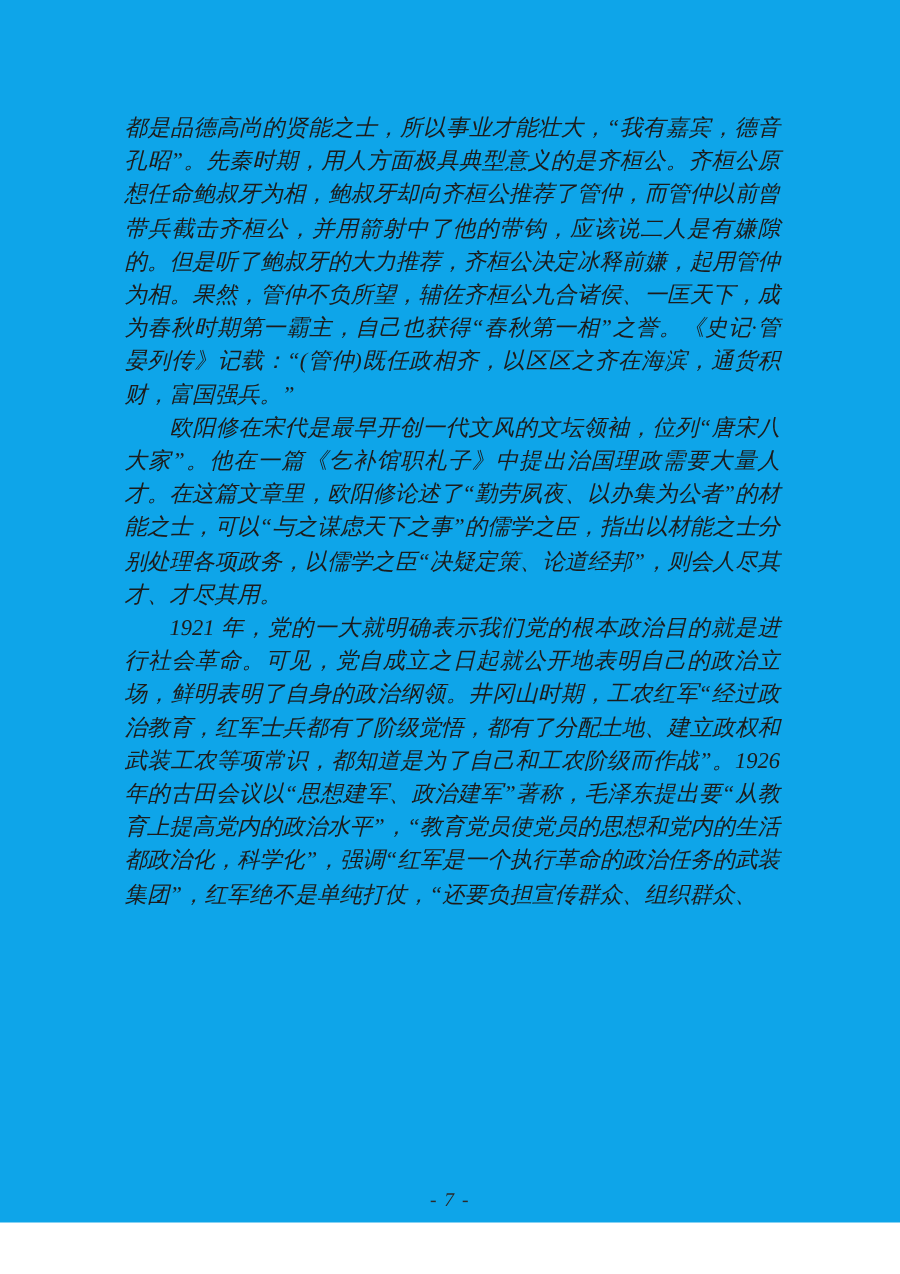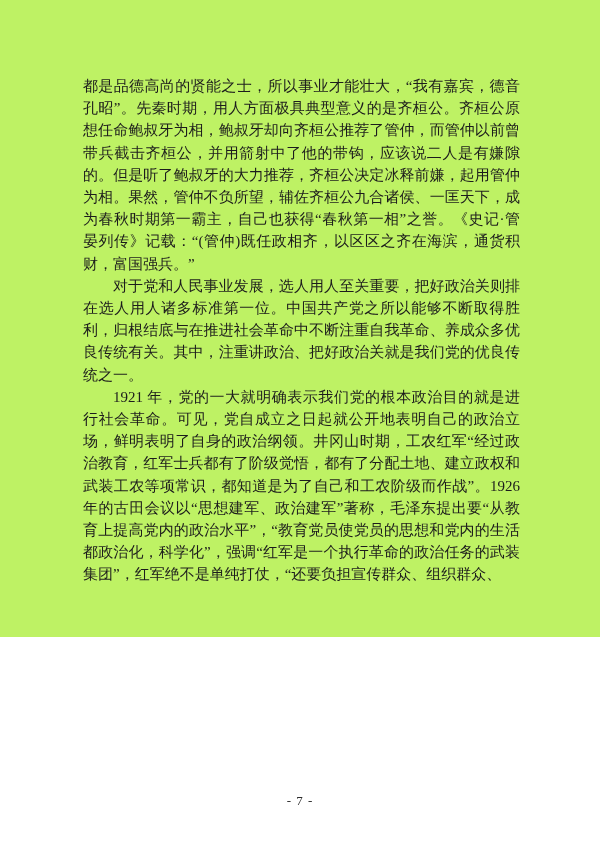--- a/index.html
+++ b/index.html
@@ -11,22 +11,23 @@
     width: 600px;
     height: 849px;
     overflow: hidden;
     font-family: "Liberation Serif", "DejaVu Serif", serif;
     color: #1c1c1c;
   }
   .page {
     position: relative;
     box-sizing: border-box;
     width: 600px;
-    height: 637px;
-    background: #bef264;
+    height: 815px;
+    background: #0ea5e9;
+    font-style: italic;
   }
   .content {
     position: absolute;
     top: 75px;
     left: 83px;
     width: 437px;
   }
   .para {
     margin: 0;
     font-size: 15px;
@@ -52,19 +53,19 @@
     color: #2a2a2a;
     letter-spacing: 1px;
   }
 </style>
 </head>
 <body>
 
 <div class="page">
   <div class="content">
     <p class="para no-indent">都是品德高尚的贤能之士，所以事业才能壮大，“我有嘉宾，德音孔昭”。先秦时期，用人方面极具典型意义的是齐桓公。齐桓公原想任命鲍叔牙为相，鲍叔牙却向齐桓公推荐了管仲，而管仲以前曾带兵截击齐桓公，并用箭射中了他的带钩，应该说二人是有嫌隙的。但是听了鲍叔牙的大力推荐，齐桓公决定冰释前嫌，起用管仲为相。果然，管仲不负所望，辅佐齐桓公九合诸侯、一匡天下，成为春秋时期第一霸主，自己也获得“春秋第一相”之誉。《史记·管晏列传》记载：“(管仲)既任政相齐，以区区之齐在海滨，通货积财，富国强兵。”</p>
-    <p class="para">对于党和人民事业发展，选人用人至关重要，把好政治关则排在选人用人诸多标准第一位。中国共产党之所以能够不断取得胜利，归根结底与在推进社会革命中不断注重自我革命、养成众多优良传统有关。其中，注重讲政治、把好政治关就是我们党的优良传统之一。</p>
+    <p class="para">欧阳修在宋代是最早开创一代文风的文坛领袖，位列“唐宋八大家”。他在一篇《乞补馆职札子》中提出治国理政需要大量人才。在这篇文章里，欧阳修论述了“勤劳夙夜、以办集为公者”的材能之士，可以“与之谋虑天下之事”的儒学之臣，指出以材能之士分别处理各项政务，以儒学之臣“决疑定策、论道经邦”，则会人尽其才、才尽其用。</p>
     <p class="para">1921 年，党的一大就明确表示我们党的根本政治目的就是进行社会革命。可见，党自成立之日起就公开地表明自己的政治立场，鲜明表明了自身的政治纲领。井冈山时期，工农红军“经过政治教育，红军士兵都有了阶级觉悟，都有了分配土地、建立政权和武装工农等项常识，都知道是为了自己和工农阶级而作战”。1926 年的古田会议以“思想建军、政治建军”著称，毛泽东提出要“从教育上提高党内的政治水平”，“教育党员使党员的思想和党内的生活都政治化，科学化”，强调“红军是一个执行革命的政治任务的武装集团”，红军绝不是单纯打仗，“还要负担宣传群众、组织群众、</p>
   </div>
   <div class="footer">
     <span class="page-number">- 7 -</span>
   </div>
 </div>
 
 </body></html>

